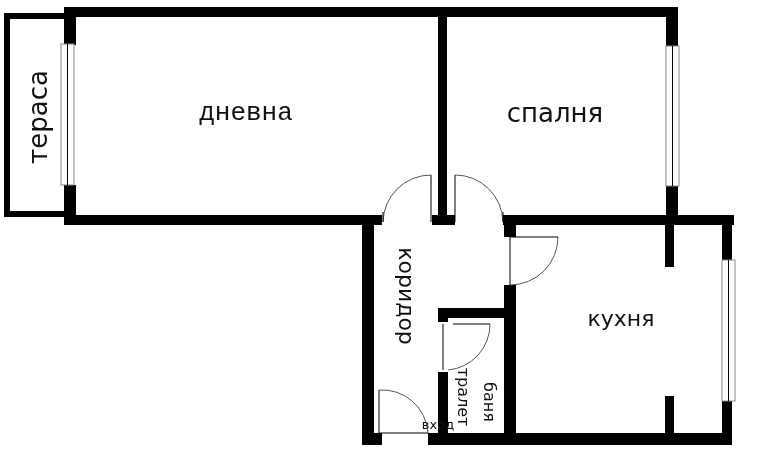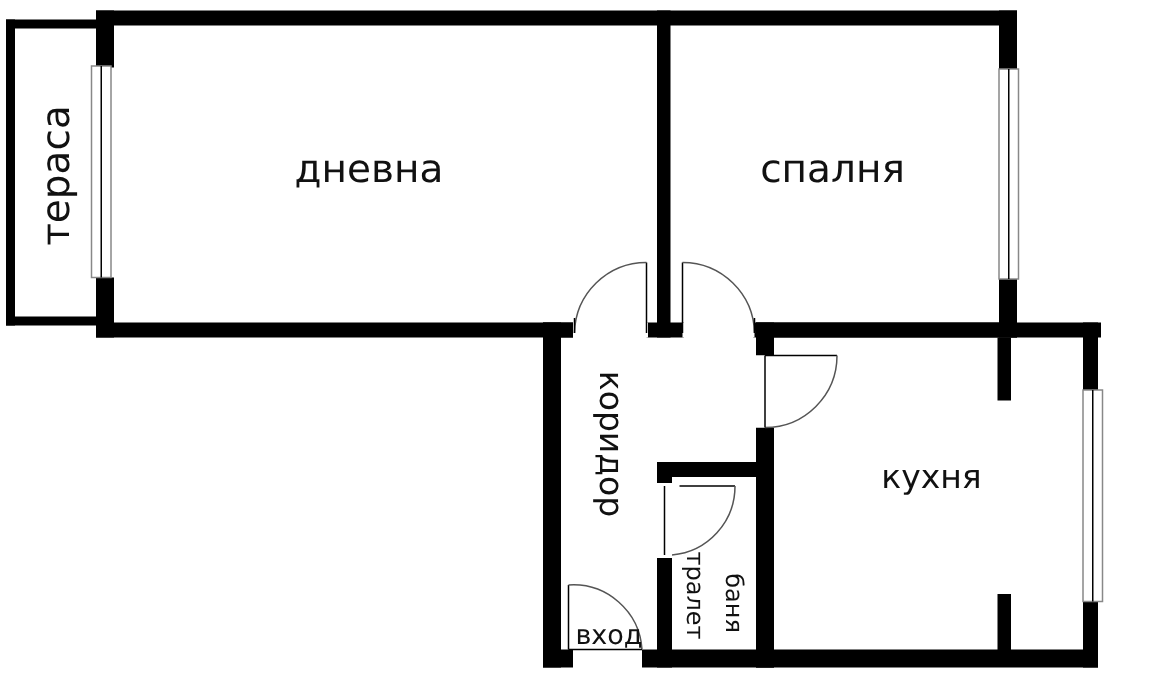--- a/index.html
+++ b/index.html
@@ -14,21 +14,21 @@
     .room-label {
       position: absolute;
       font-family: "DejaVu Sans", sans-serif;
       color: #111111;
       white-space: nowrap;
       line-height: 1;
     }
     .lbl-large { font-size: 26px; }
     .lbl-med { font-size: 22px; }
     .lbl-small { font-size: 16px; }
-    .lbl-tiny { font-size: 18px; }
+    .lbl-tiny { font-size: 13px; margin-left: 32px; }
     .rot-ccw { transform-origin: center center; transform: translate(-50%, -50%) rotate(-90deg); }
     .rot-cw { transform-origin: center center; transform: translate(-50%, -50%) rotate(90deg); }
     .center { transform: translate(-50%, -50%); }
   </style>
 </head>
 <body>
 
 <svg id="plan" viewBox="0 0 767 455" xmlns="http://www.w3.org/2000/svg">
 
   <g>
@@ -130,21 +130,21 @@
   <g>
     <rect class="gap" x="382" y="433" width="46" height="12"></rect>
     <line class="door-leaf" x1="379" y1="390" x2="379" y2="433"></line>
     <path class="door-arc" d="M 379 390 A 46 46 0 0 1 428 433"></path>
     <line class="door-leaf" x1="379" y1="433" x2="428" y2="433"></line>
   </g>
 </svg>
 
 <div class="room-label lbl-large rot-ccw" style="left:38px; top:117px;">тераса</div>
 
-<div class="room-label lbl-large center" style="left:246px; top:113px;">дневна</div>
+<div class="room-label lbl-large center" style="left:246px; top:113px;font-family:Liberation Mono, monospace;">дневна</div>
 
 <div class="room-label lbl-large center" style="left:555px; top:113px;text-align:center;">спалня</div>
 
 <div class="room-label lbl-med rot-cw" style="left:406px; top:296px;">коридор</div>
 
 <div class="room-label lbl-med center" style="left:621px; top:319px;">кухня</div>
 
 <div class="room-label lbl-small rot-cw" style="left:489px; top:402px;">баня</div>
 
 <div class="room-label lbl-small rot-cw" style="left:463px; top:397px;">тралет</div>

